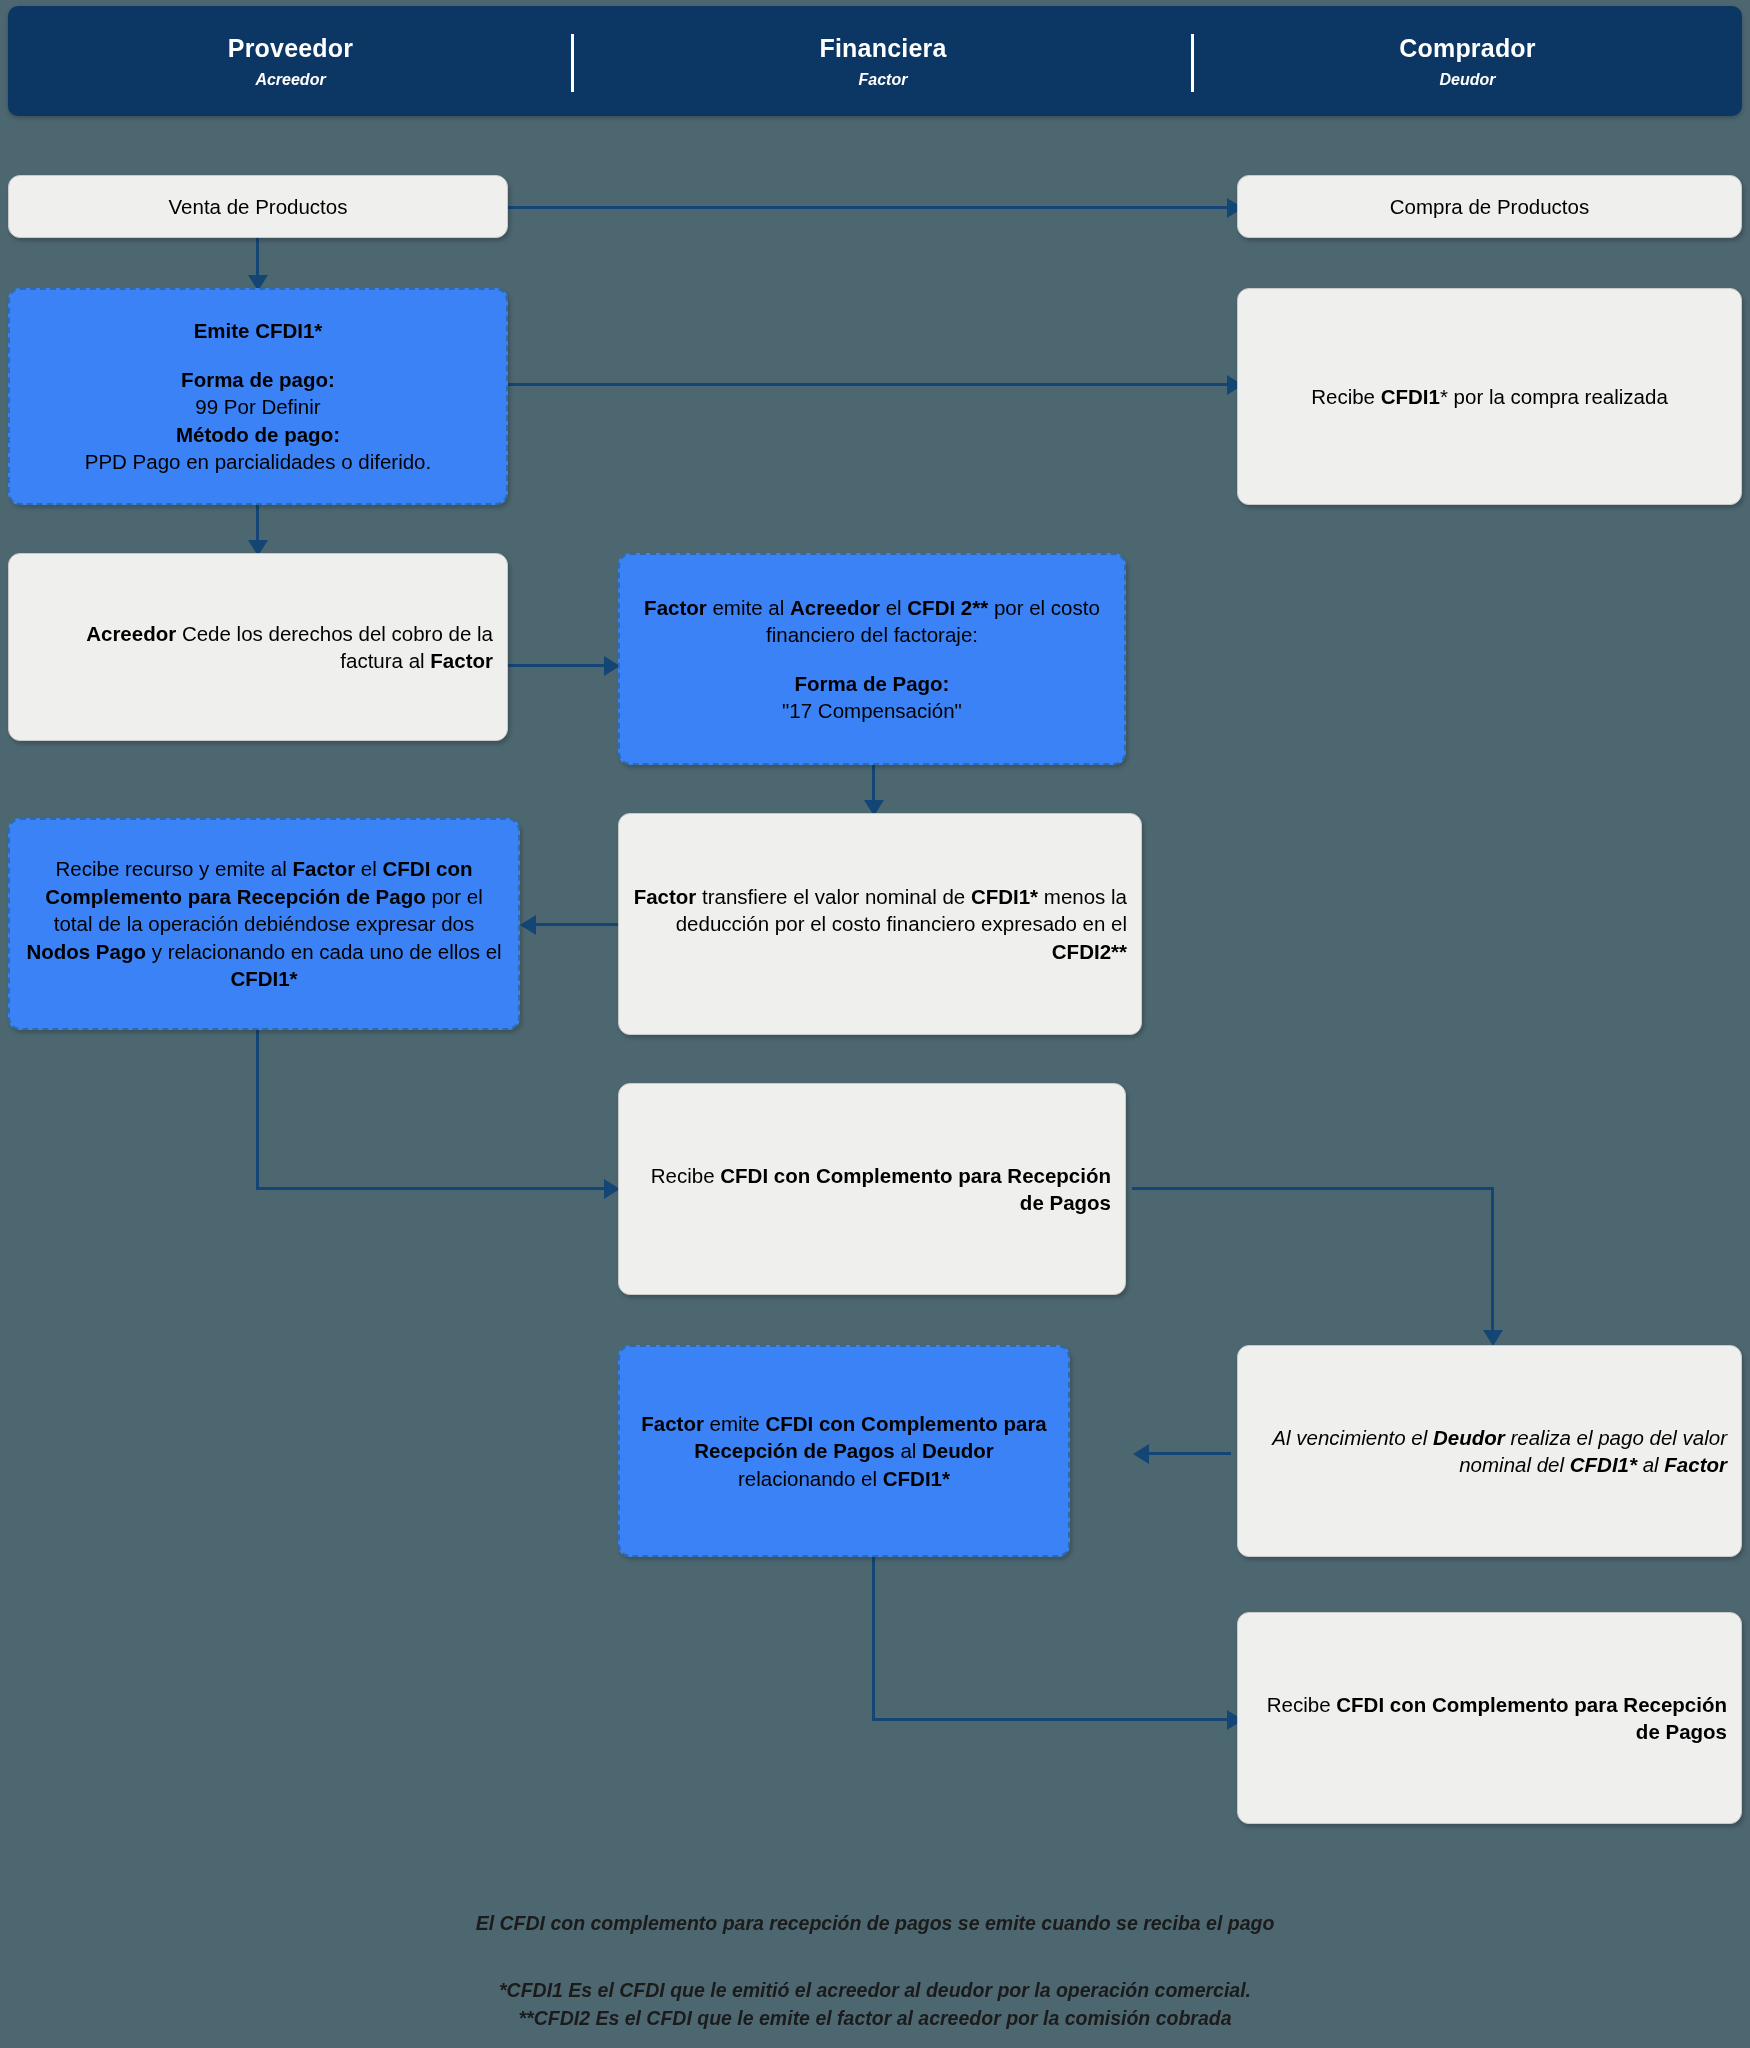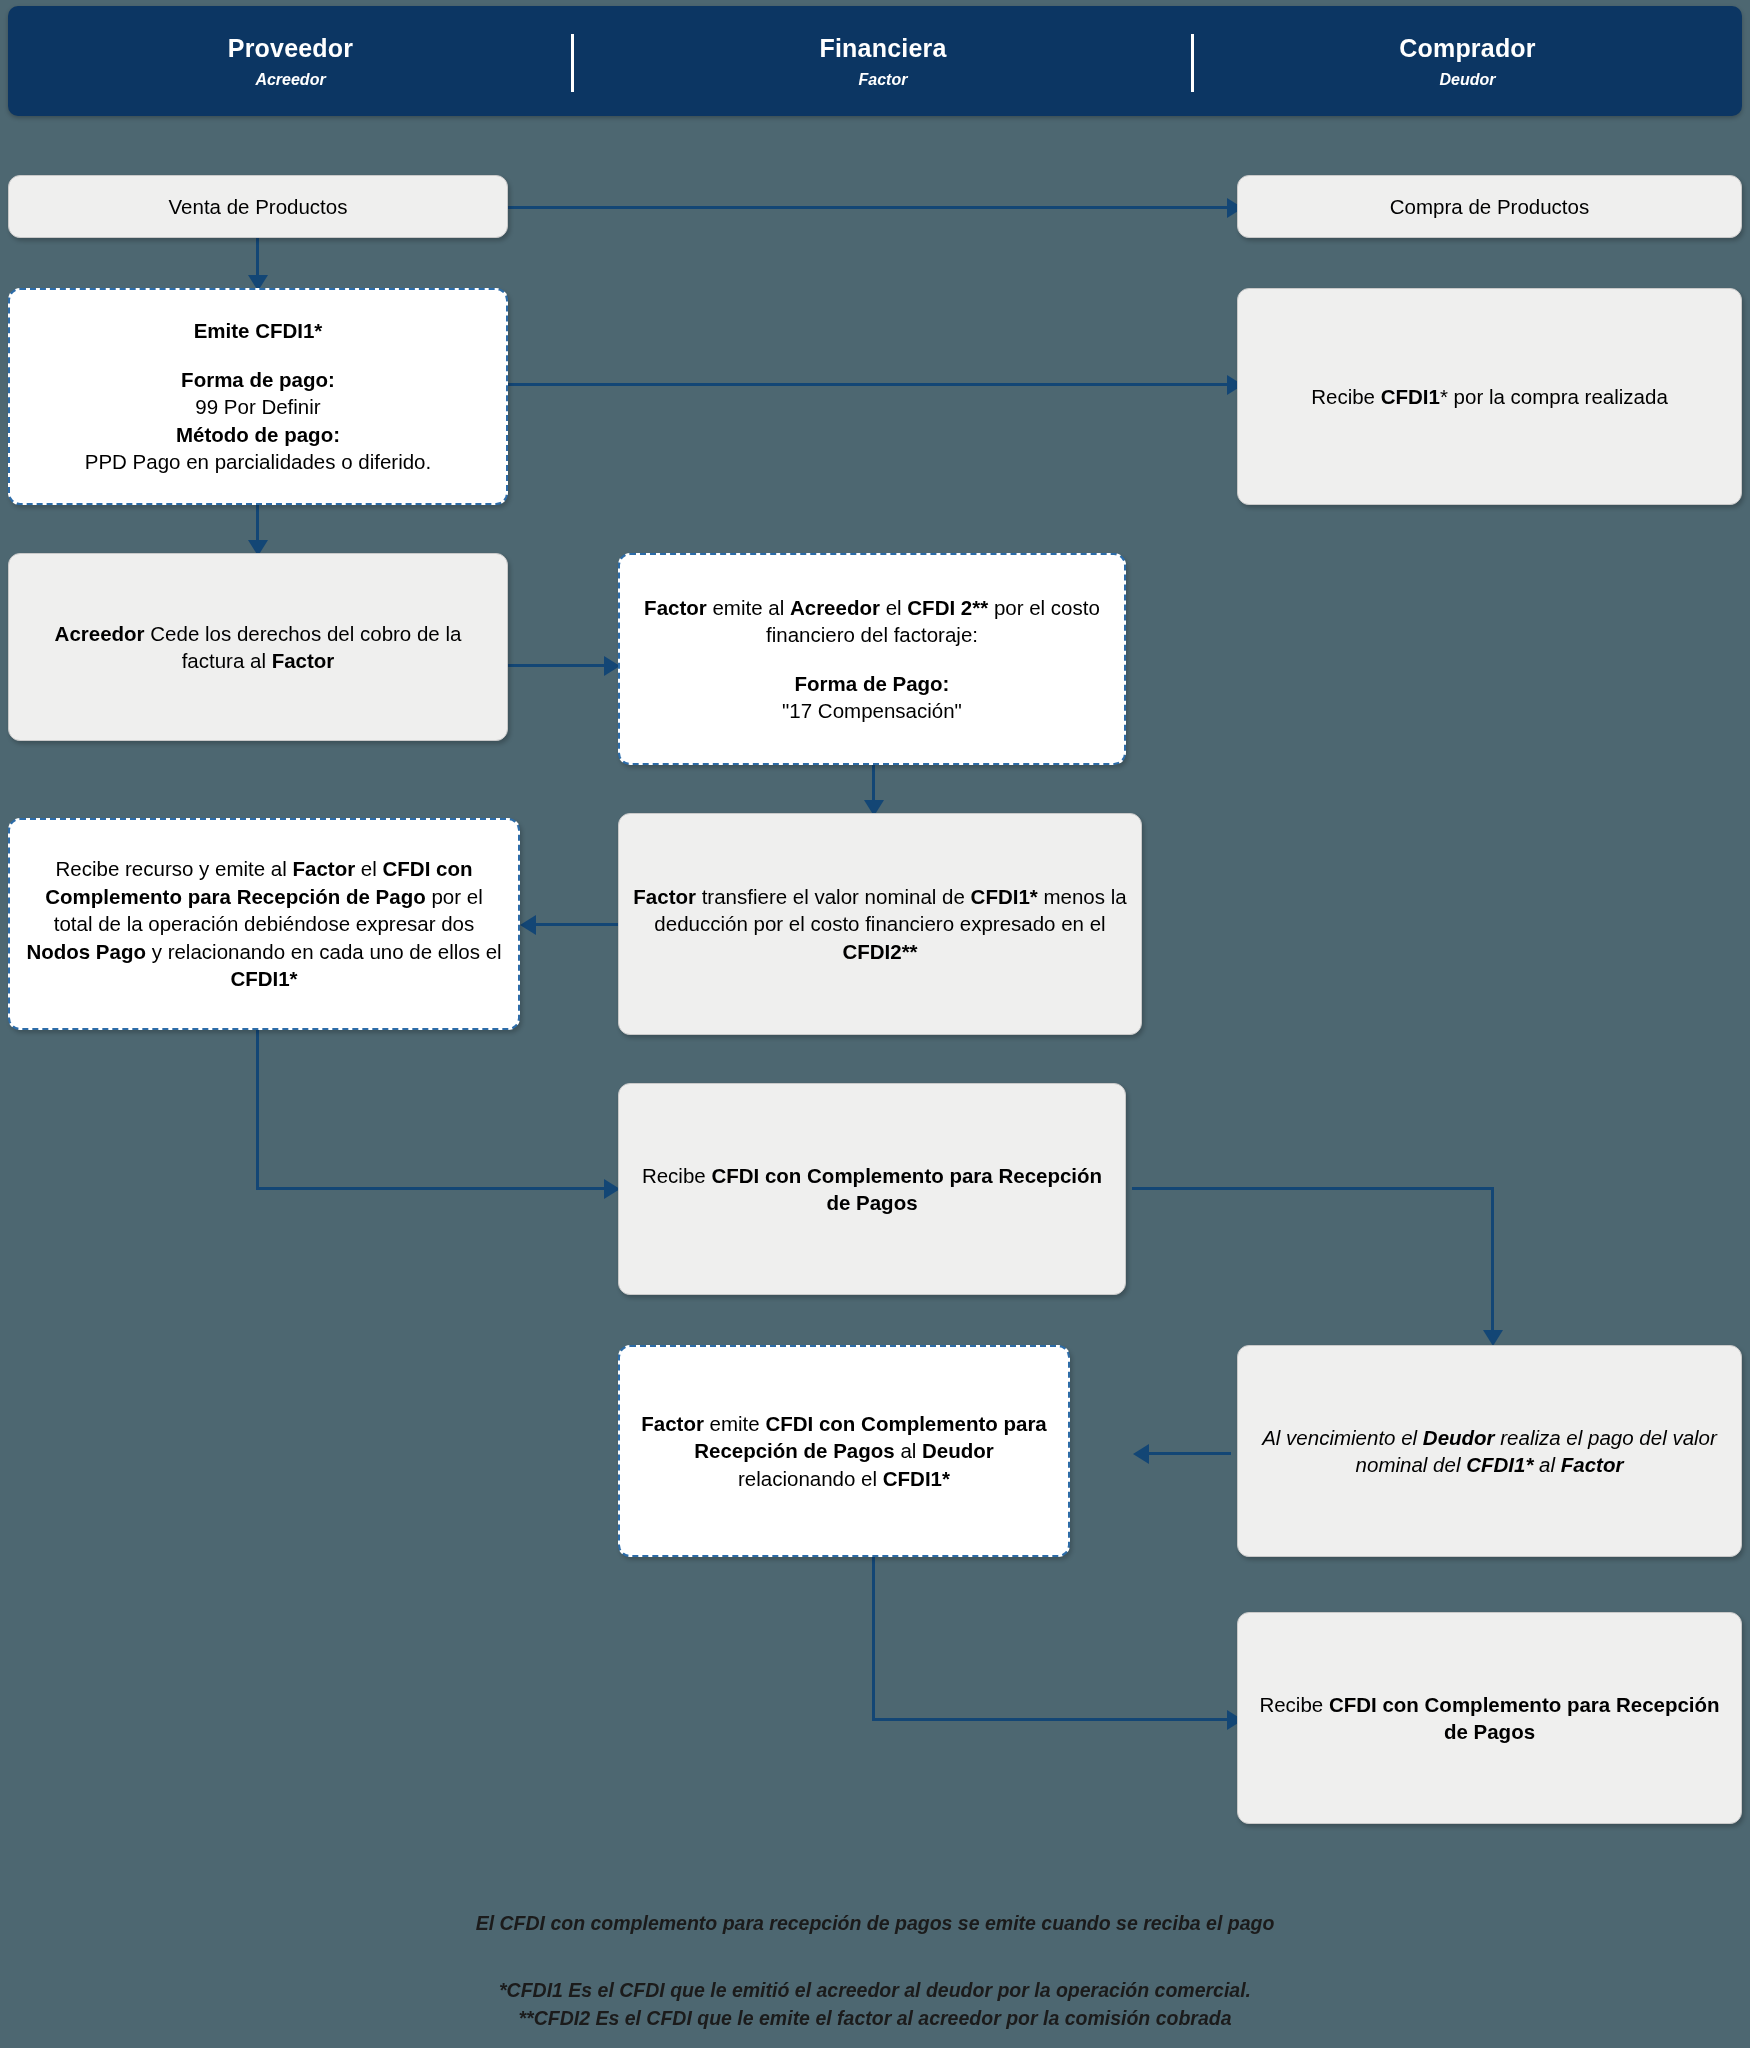--- a/index.html
+++ b/index.html
@@ -69,23 +69,24 @@
     border-radius: 12px;
     font-size: 20.5px;
     line-height: 1.34;
     color: #000000;
     padding: 8px 14px;
   }
   .node.solid {
     background: #efefee;
     border: 1px solid #c9c9c9;
     box-shadow: 2px 3px 4px rgba(0,0,0,0.22);
+    text-align: right;
   }
   .node.dashed {
-    background: #ffffff;
+    background: #3b82f6;
     border: 2px dashed #2d6ca8;
     box-shadow: 2px 3px 4px rgba(0,0,0,0.20);
   }
   .node b { font-weight: bold; }
   .node .ln { display: block; }
   .node .spacer { display: block; height: 21px; }
 
   
   .hline, .vline {
     position: absolute;

